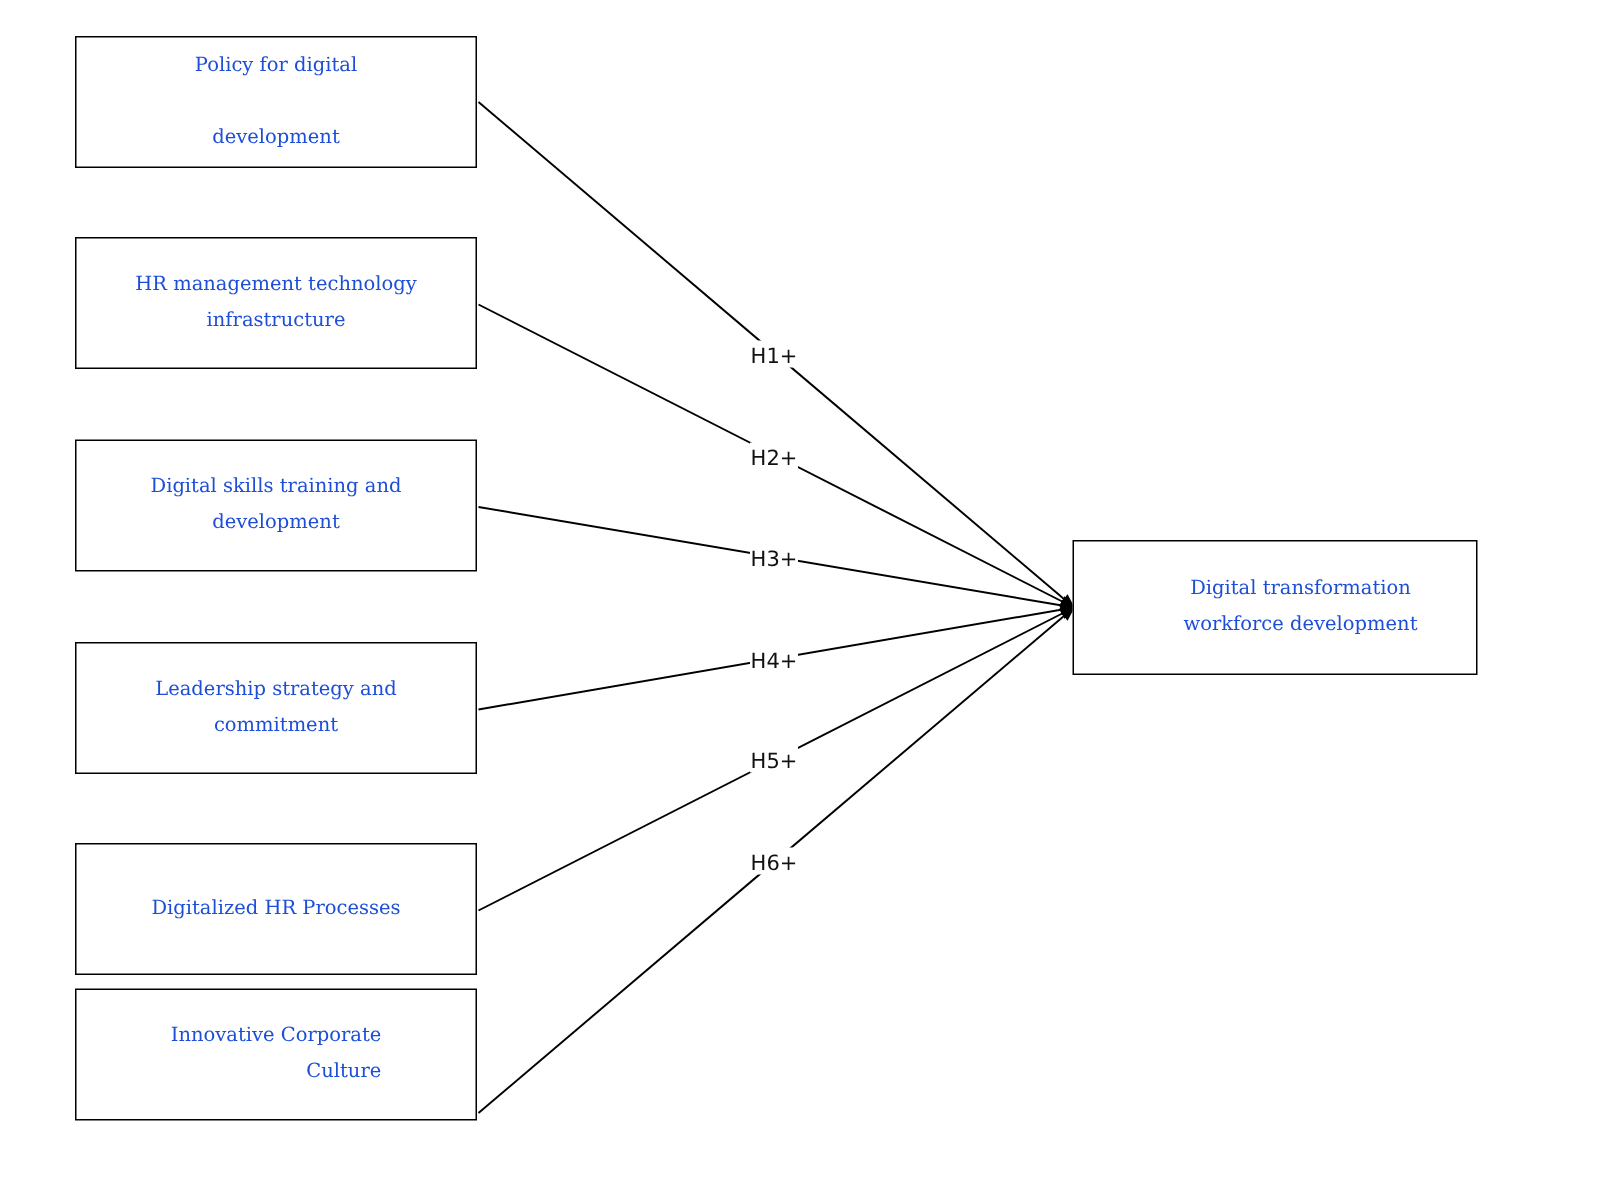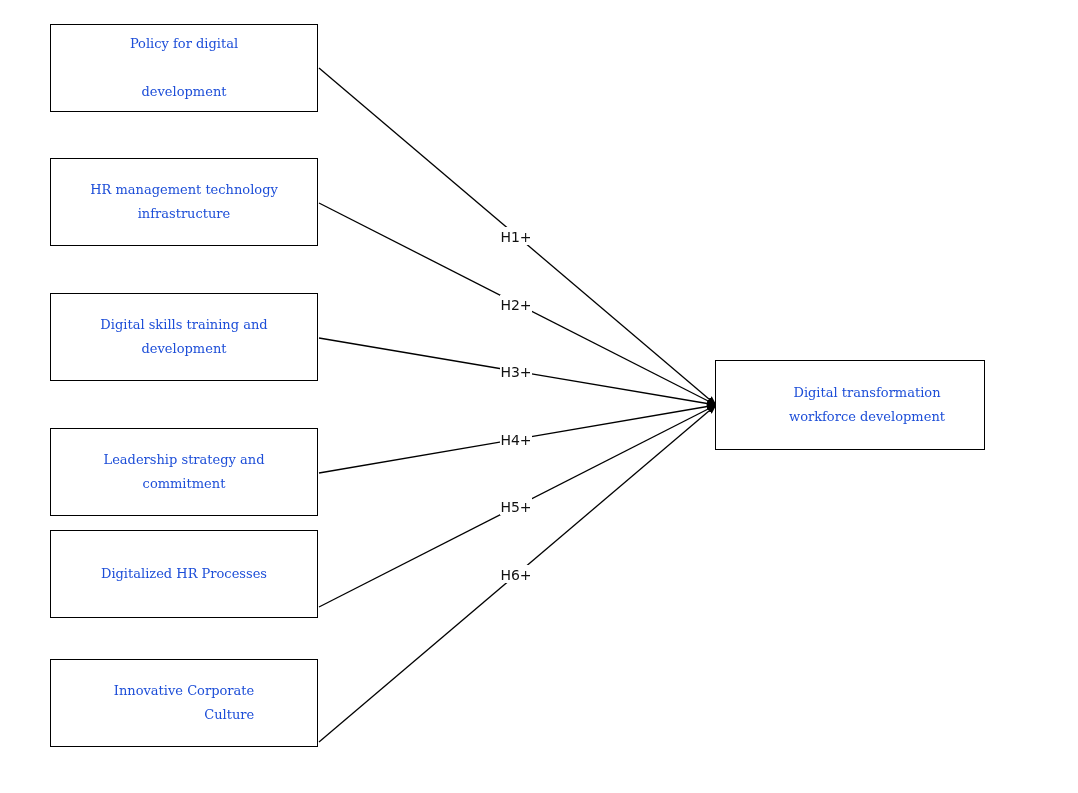--- a/index.html
+++ b/index.html
@@ -89,21 +89,21 @@
   </span>
 </div>
 
 <div class="box" style="top:428px;">
   <span>
     <span>Leadership strategy and</span><br>
     <span>commitment</span>
   </span>
 </div>
 
-<div class="box" style="top:530px;">
+<div class="box" style="top:562px;">
   <span>
     <span>Digitalized HR Processes</span>
   </span>
 </div>
 
 <div class="box" style="top:659px;text-align:right;">
   <span>
     <span>Innovative Corporate</span><br>
     <span>Culture</span>
   </span>

